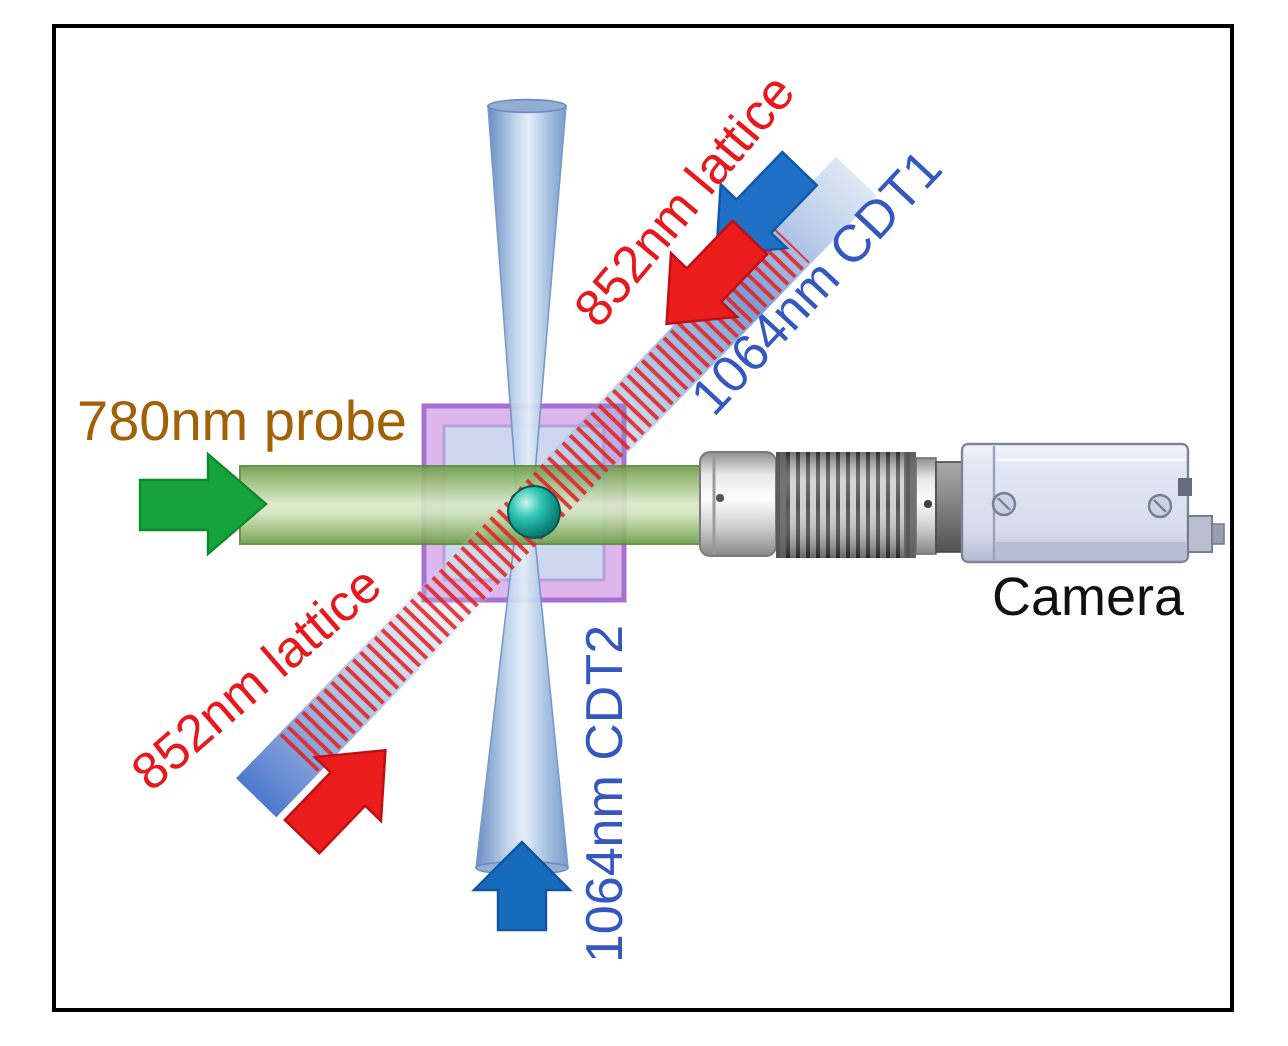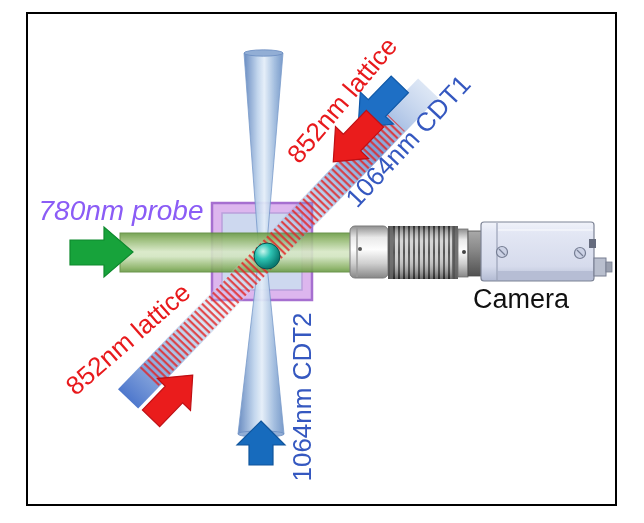--- a/index.html
+++ b/index.html
@@ -1,29 +1,29 @@
 <!DOCTYPE html>
 <html><head>
 <meta charset="utf-8">
 <style>
   html,body{margin:0;padding:0;background:#ffffff;}
   #stage{position:relative;width:644px;height:523px;background:#ffffff;overflow:hidden;
          font-family:"Liberation Sans",sans-serif;}
   #gfx{position:absolute;left:0;top:0;}
   .lbl{position:absolute;white-space:nowrap;line-height:1;transform:translate(-50%,-50%);}
-  .lbl-probe  {left:121px;top:211px;font-size:28px;color:#8b5cf6;font-style:italic;}
+  .lbl-probe  {left:121px;top:211px;font-size:28px;color:#a16207;}
   .lbl-lat-up {left:342px;top:100px;font-size:26px;color:#e8191c;
                transform:translate(-50%,-50%) rotate(-50deg);}
   .lbl-cdt1   {left:408px;top:141px;font-size:26px;color:#3558c0;
                transform:translate(-50%,-50%) rotate(-47deg);}
   .lbl-lat-lo {left:128px;top:339px;font-size:26px;color:#e8191c;
                transform:translate(-50%,-50%) rotate(-41deg);}
   .lbl-cdt2   {left:302px;top:397px;font-size:26px;color:#3558c0;
                transform:translate(-50%,-50%) rotate(-90deg);}
-  .lbl-camera {left:521px;top:299px;font-size:27px;color:#111111;}
+  .lbl-camera {left:544px;top:299px;font-size:27px;color:#111111;}
 </style>
 </head>
 <body>
 
 <div id="stage">
 
 <svg id="gfx" width="644" height="523" viewBox="0 0 644 523">
   <defs>
     <linearGradient id="gBeam" x1="0" y1="0" x2="0" y2="1">
       <stop offset="0" stop-color="#699a44"></stop>

